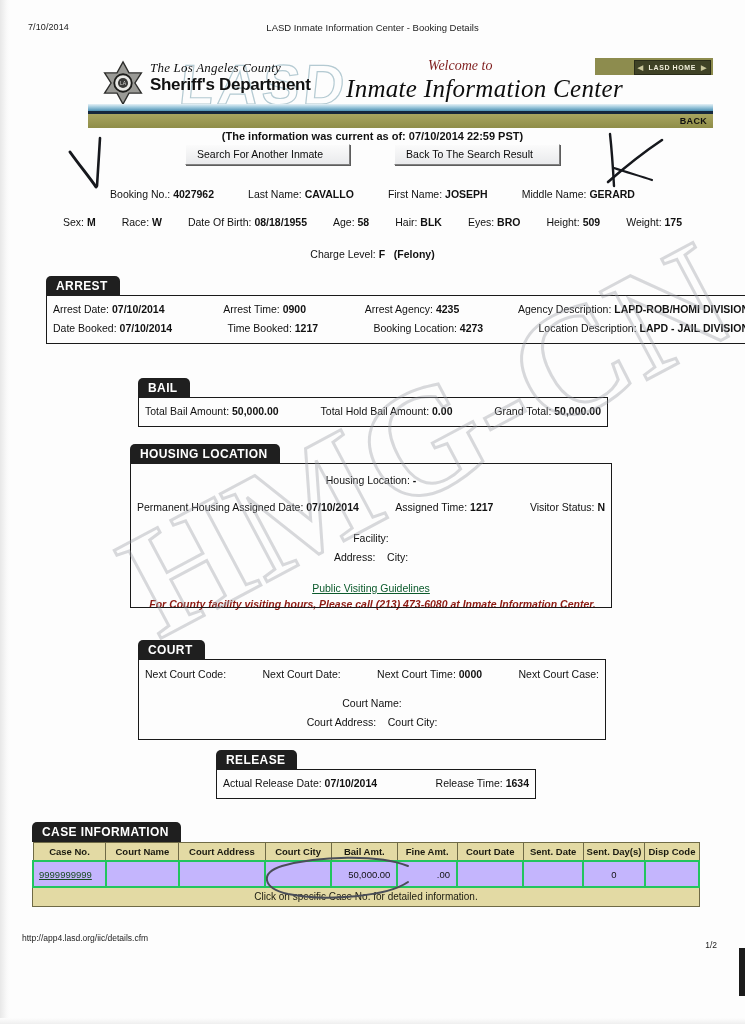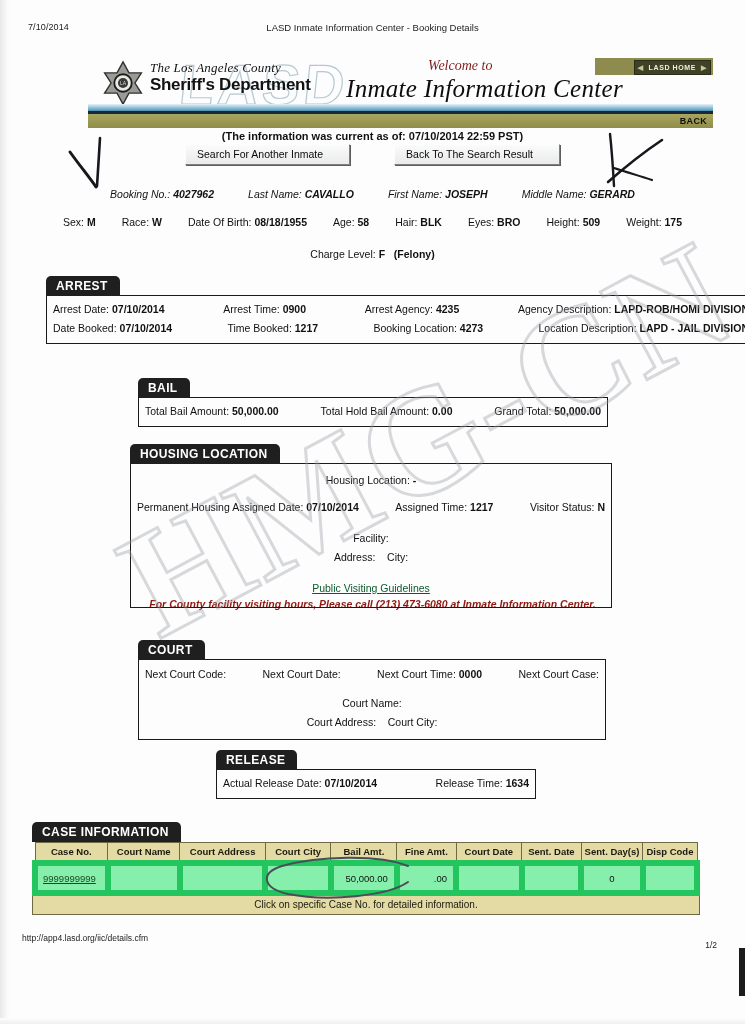--- a/index.html
+++ b/index.html
@@ -203,21 +203,21 @@
     width: 745px;
     font-size: 10.5px;
     color: #111;
     display: flex;
     justify-content: center;
     align-items: baseline;
   }
   .row-line .fld { white-space: nowrap; }
   .fld .lab { font-weight: normal; }
   .fld .val { font-weight: bold; }
-  #name-row { top: 188px; gap: 34px; font-style: italic; }
+  #name-row { top: 188px; gap: 34px; }
   #desc-row { top: 216px; gap: 26px; }
   #charge-row { top: 248px; }
 
   
   .section { position: absolute; }
   .sec-tab {
     display: inline-block;
     background: #1f1f1f;
     color: #ffffff;
     font-size: 12px;
@@ -279,26 +279,26 @@
   .case-table th {
     background: #e3daa4;
     border: 1px solid #6f6a46;
     font-weight: bold;
     color: #1a1a10;
     padding: 3px 3px;
     white-space: nowrap;
     text-align: center;
   }
   .case-table td {
-    border: 6px solid #22c55e;
+    border: 2px solid #22c55e;
     padding: 4px 4px;
     height: 16px;
     text-align: center;
     color: #111;
-    background: #86efac;
+    background: #c4b5fd;
   }
   .case-table td.num { text-align: right; padding-right: 6px; }
   .case-link {
     color: #174a1e;
     text-decoration: underline;
     font-size: 9.5px;
     cursor: pointer;
   }
   .case-footer {
     border: 1px solid #6f6a46;

